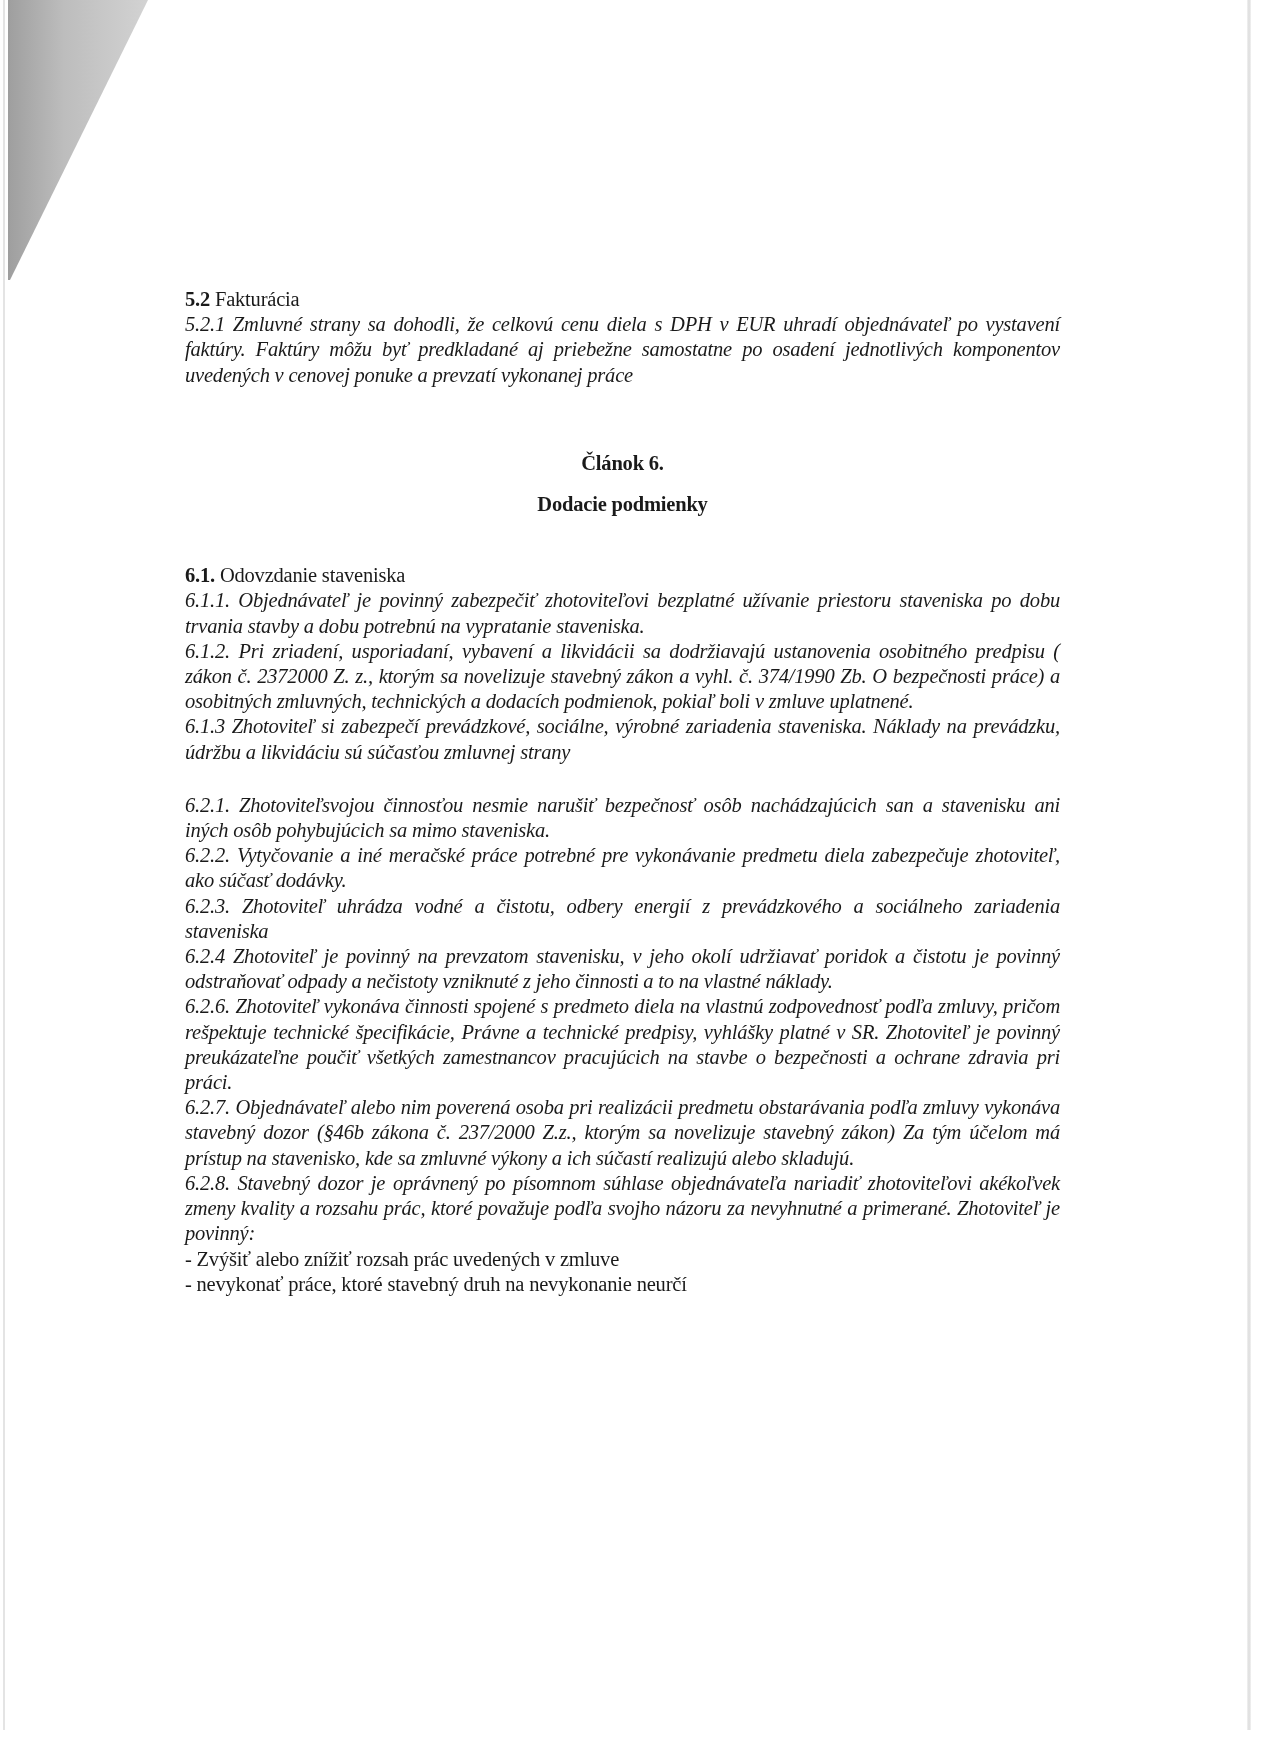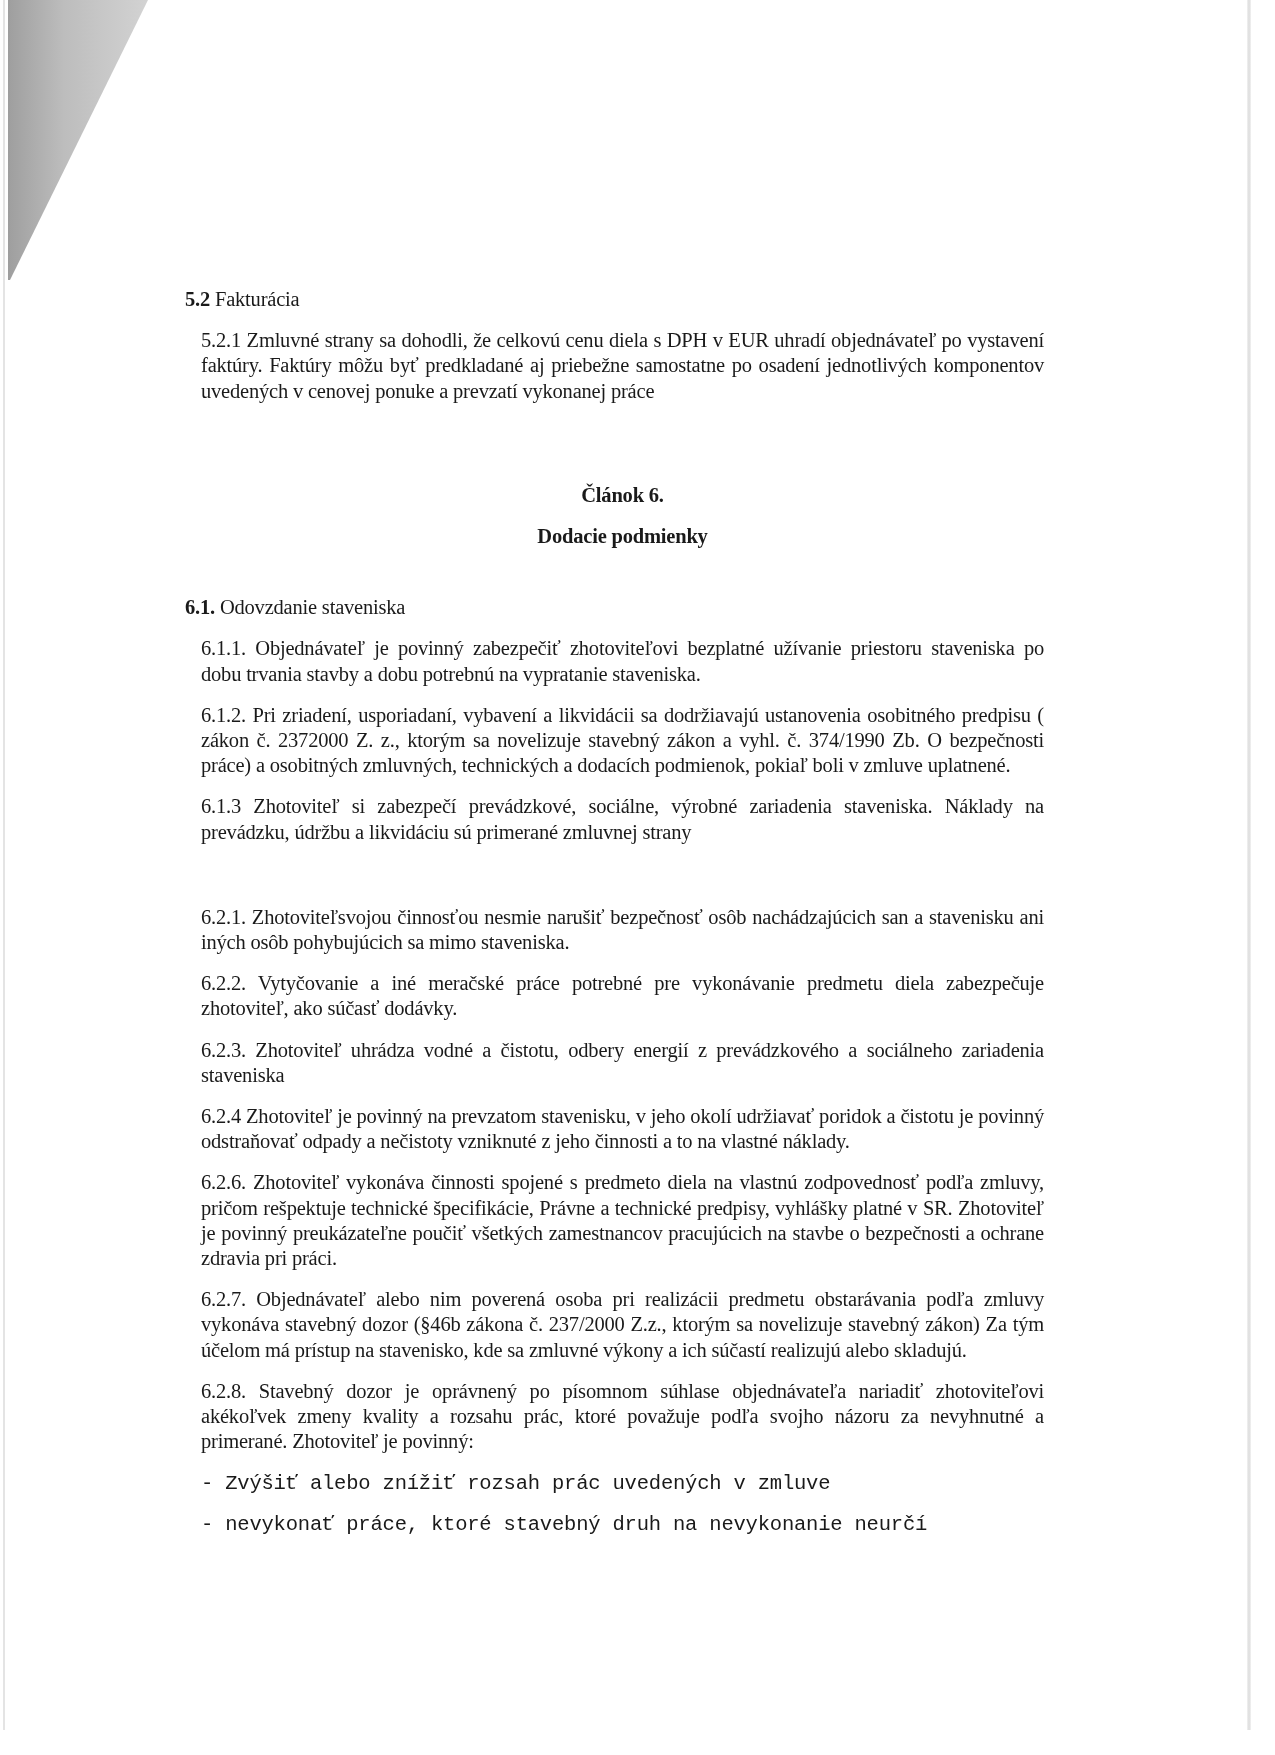--- a/index.html
+++ b/index.html
@@ -39,33 +39,34 @@
       left: 185px;
       top: 287px;
       width: 875px;
       font-size: 20.5px;
       line-height: 25.2px;
       letter-spacing: -0.2px;
     }
     .para {
       text-align: justify;
       text-align-last: left;
-      margin: 16px;
+      margin: 0;
+      font-style: italic;
     }
     .section-head { margin: 0; }
     .section-head b { font-weight: bold; margin-top: 46px; }
     .article {
       text-align: center;
       font-weight: bold;
       margin: 16px;
     }
     .gap-lg { height: 47px; }
     .gap-md { height: 28px; }
     .gap-art { height: 30px; }
-    .list-item { margin: 16px; font-family: Liberation Mono, monospace; }
+    .list-item { margin: 0; }
   </style>
 </head>
 <body>
 
 <div class="scan-shadow"></div>
 <div class="left-edge"></div>
 <div class="right-edge"></div>
 
 <div class="page">
 
@@ -81,21 +82,21 @@
   <p class="article">Dodacie podmienky</p>
 
   <div class="gap-art"></div>
 
   <p class="section-head">
     <b>6.1.</b>
     <span>Odovzdanie staveniska</span>
   </p>
   <p class="para">6.1.1. Objednávateľ je povinný zabezpečiť zhotoviteľovi bezplatné užívanie priestoru staveniska po dobu trvania stavby a dobu potrebnú na vypratanie staveniska.</p>
   <p class="para">6.1.2. Pri zriadení, usporiadaní, vybavení a likvidácii sa dodržiavajú ustanovenia osobitného predpisu ( zákon č. 2372000 Z. z., ktorým sa novelizuje stavebný zákon a vyhl. č. 374/1990 Zb. O bezpečnosti práce) a osobitných zmluvných, technických a dodacích podmienok, pokiaľ boli v zmluve uplatnené.</p>
-  <p class="para">6.1.3 Zhotoviteľ si zabezpečí prevádzkové, sociálne, výrobné zariadenia staveniska. Náklady na prevádzku, údržbu a likvidáciu sú primerané zmluvnej strany</p>
+  <p class="para">6.1.3 Zhotoviteľ si zabezpečí prevádzkové, sociálne, výrobné zariadenia staveniska. Náklady na prevádzku, údržbu a likvidáciu sú súčasťou zmluvnej strany</p>
 
   <div class="gap-md"></div>
 
   <p class="para">6.2.1. Zhotoviteľsvojou činnosťou nesmie narušiť bezpečnosť osôb nachádzajúcich san a stavenisku ani iných osôb pohybujúcich sa mimo staveniska.</p>
   <p class="para">6.2.2. Vytyčovanie a iné meračské práce potrebné pre vykonávanie predmetu diela zabezpečuje zhotoviteľ, ako súčasť dodávky.</p>
   <p class="para">6.2.3. Zhotoviteľ uhrádza vodné a čistotu, odbery energií z prevádzkového a sociálneho zariadenia staveniska</p>
   <p class="para">6.2.4 Zhotoviteľ je povinný na prevzatom stavenisku, v jeho okolí udržiavať poridok a čistotu je povinný odstraňovať odpady a nečistoty vzniknuté z jeho činnosti a to na vlastné náklady.</p>
   <p class="para">6.2.6. Zhotoviteľ vykonáva činnosti spojené s predmeto diela na vlastnú zodpovednosť podľa zmluvy, pričom rešpektuje technické špecifikácie, Právne a technické predpisy, vyhlášky platné v SR. Zhotoviteľ je povinný preukázateľne poučiť všetkých zamestnancov pracujúcich na stavbe o bezpečnosti a ochrane zdravia pri práci.</p>
   <p class="para">6.2.7. Objednávateľ alebo nim poverená osoba pri realizácii predmetu obstarávania podľa zmluvy vykonáva stavebný dozor (§46b zákona č. 237/2000 Z.z., ktorým sa novelizuje stavebný zákon) Za tým účelom má prístup na stavenisko, kde sa zmluvné výkony a ich súčastí realizujú alebo skladujú.</p>
   <p class="para">6.2.8. Stavebný dozor je oprávnený po písomnom súhlase objednávateľa nariadiť zhotoviteľovi akékoľvek zmeny kvality a rozsahu prác, ktoré považuje podľa svojho názoru za nevyhnutné a primerané. Zhotoviteľ je povinný:</p>

